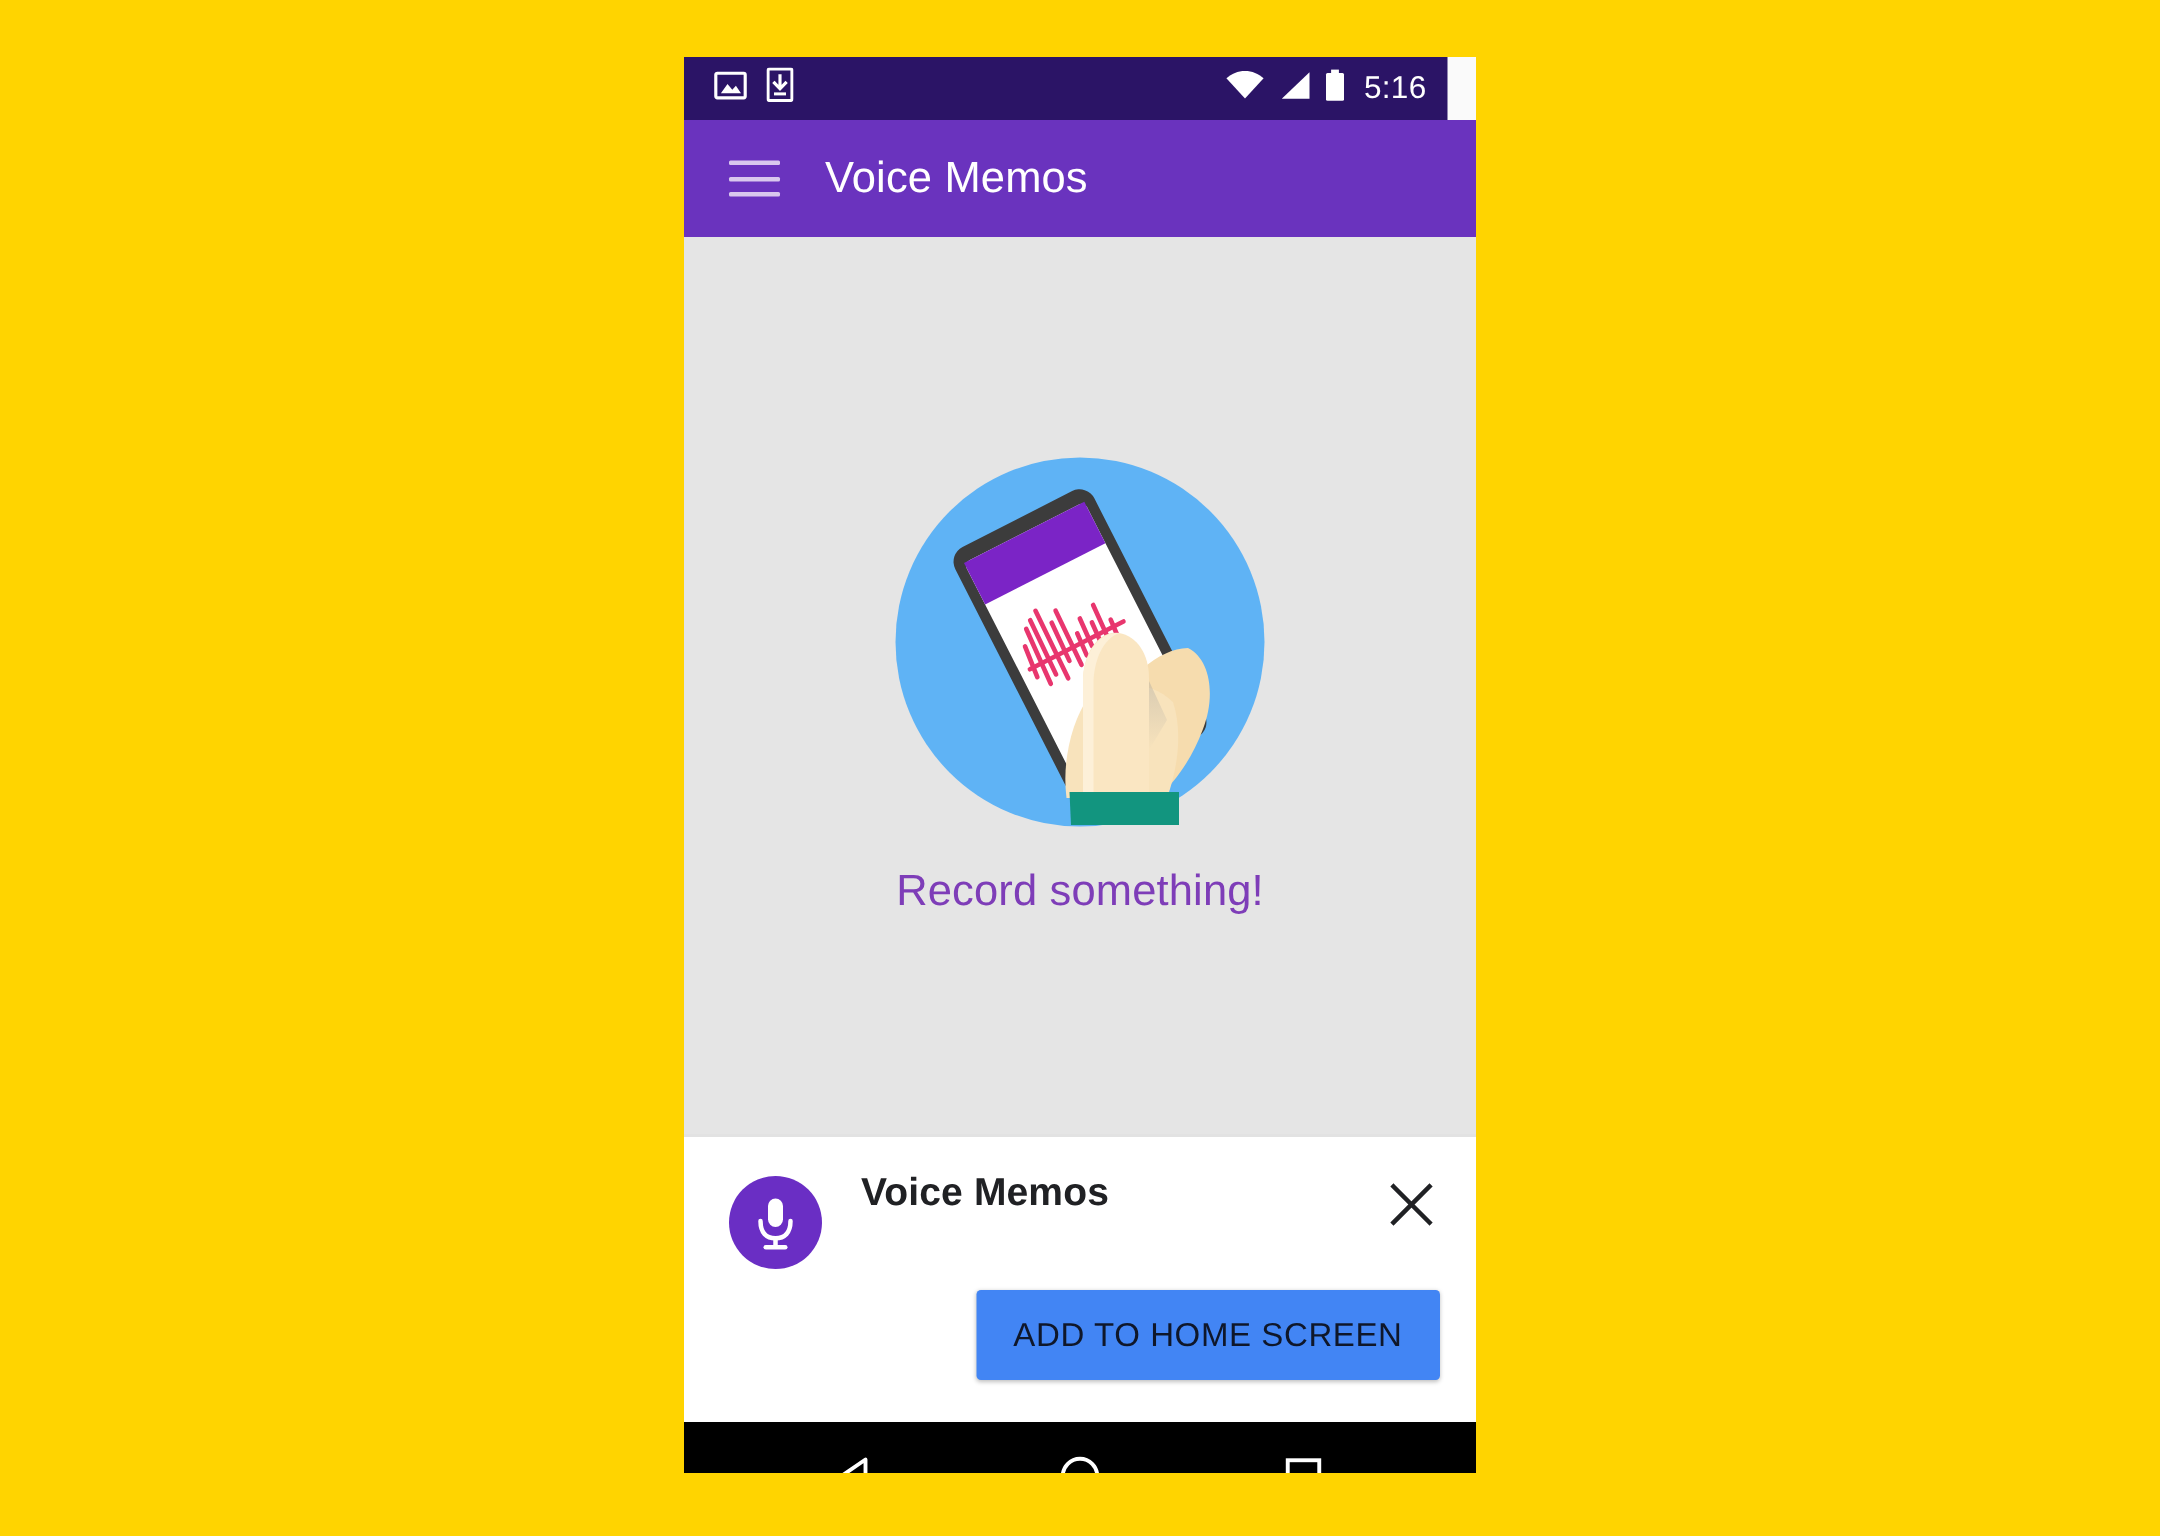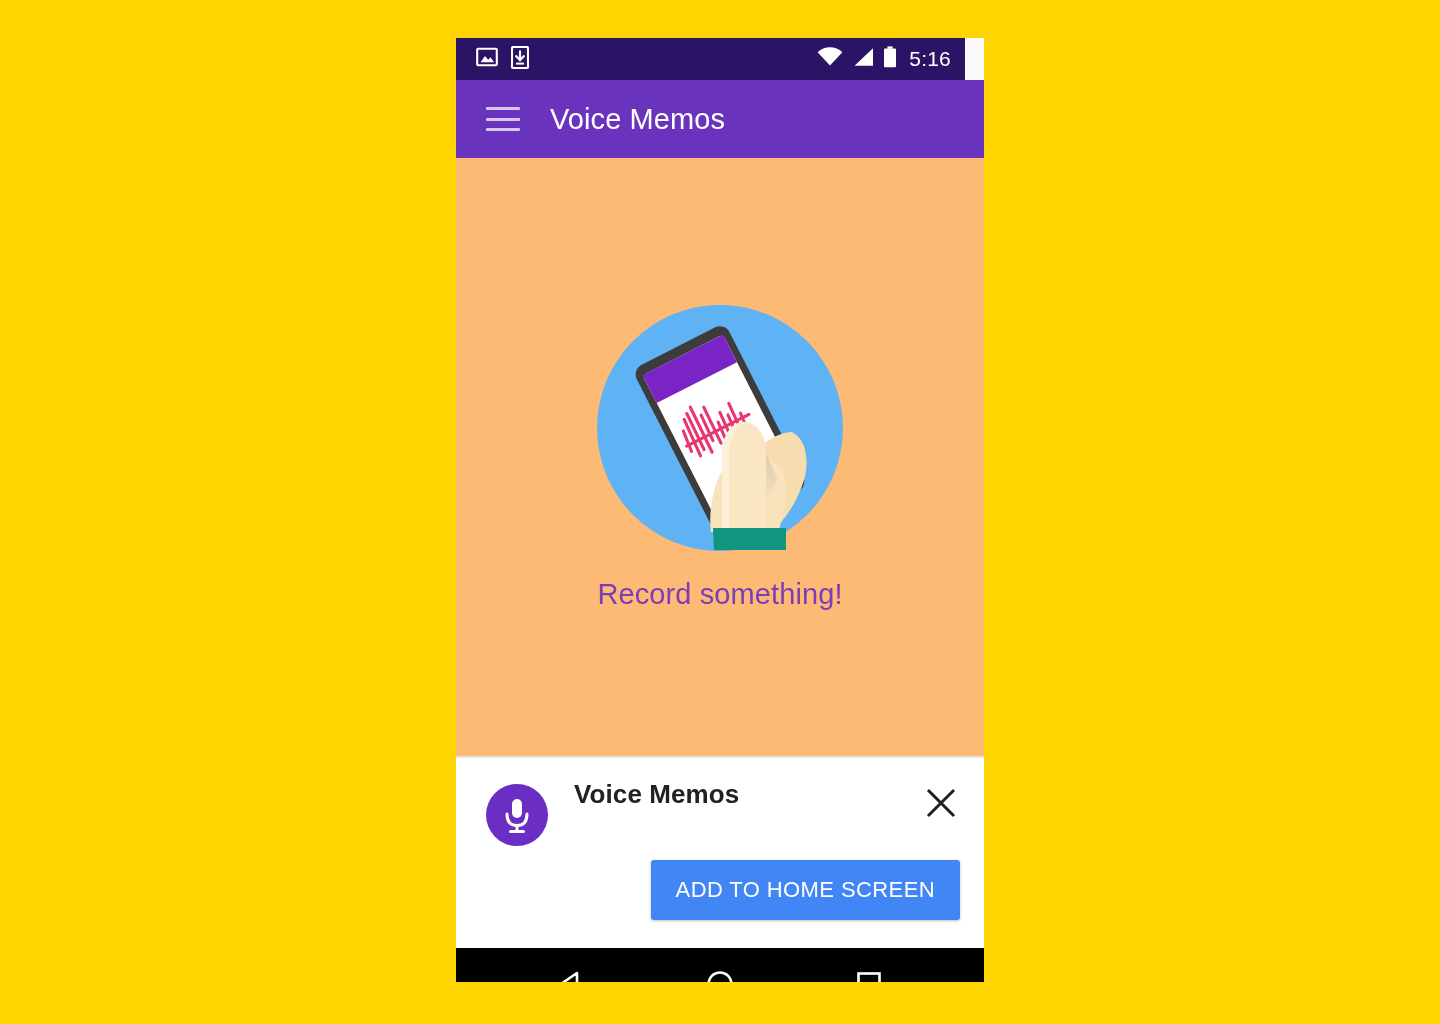--- a/index.html
+++ b/index.html
@@ -82,21 +82,21 @@
     letter-spacing: .1px;
     white-space: nowrap;
   }
 
   
   #content {
     position: absolute;
     left: 0; top: 120px;
     width: 528px;
     height: 598px;
-    background: #fdba74;
+    background: #e5e5e5;
     display: flex;
     flex-direction: column;
     align-items: center;
     justify-content: center;
     text-align: center;
   }
   #empty-illustration {
     width: 248px;
     height: 248px;
   }
@@ -159,21 +159,21 @@
     margin-top: 6px;
     cursor: pointer;
   }
   #banner-action {
     display: flex;
     justify-content: flex-end;
     padding: 14px 24px 0 0;
   }
   #install-button {
     background: #4285F4;
-    color: #ffffff;
+    color: #0f172a;
     border: none;
     border-radius: 3px;
     font-family: "Liberation Sans", sans-serif;
     font-size: 22px;
     letter-spacing: .4px;
     padding: 17px 25px;
     cursor: pointer;
     box-shadow: 0 1px 3px rgba(0,0,0,.25);
     white-space: nowrap;
   }

